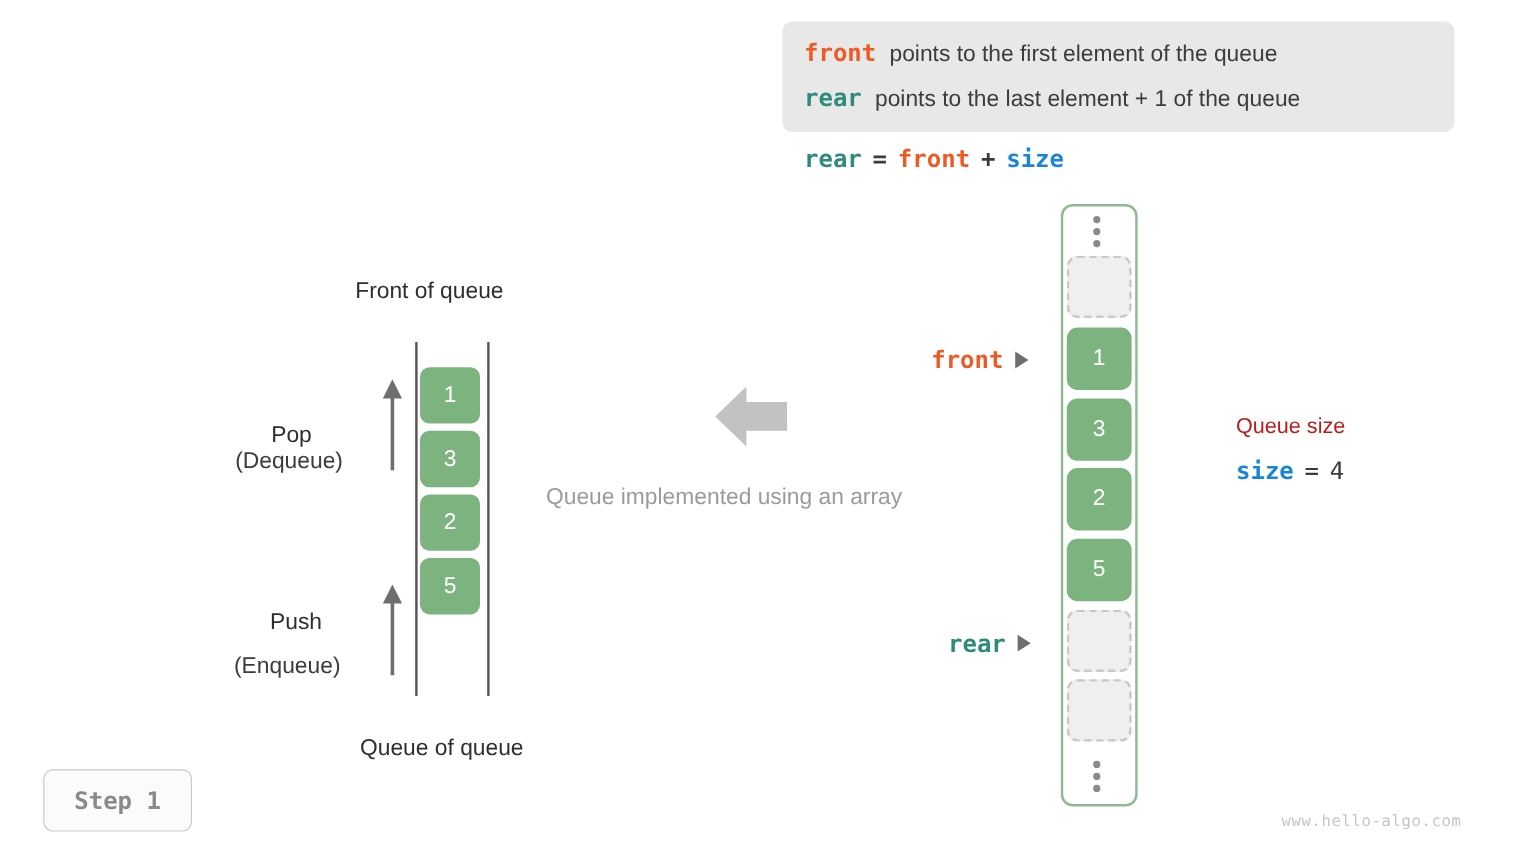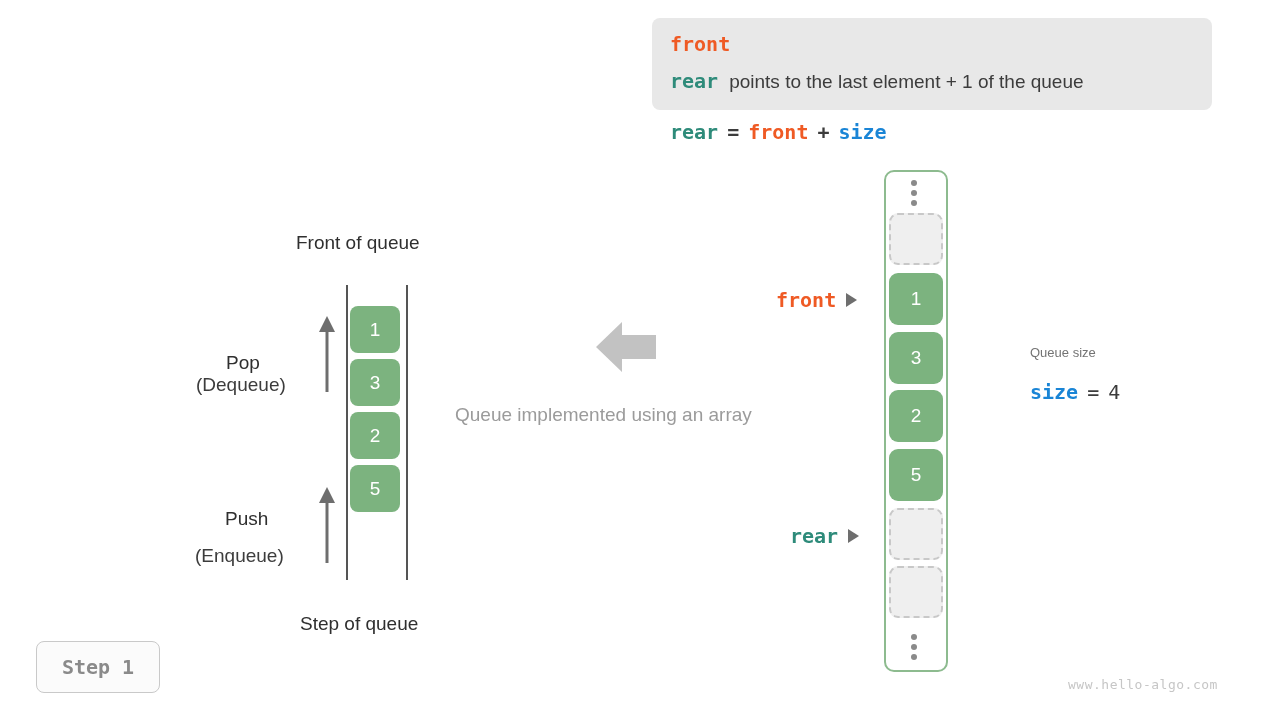--- a/index.html
+++ b/index.html
@@ -164,21 +164,21 @@
     margin-left: 10px;
     width: 0; height: 0;
     border-top: 7px solid transparent;
     border-bottom: 7px solid transparent;
     border-left: 11px solid #6e6e6e;
   }
   #ptr-front { left: 776px; top: 288px; }
   #ptr-rear  { left: 790px; top: 524px; }
 
   
-  #size-title { left: 1030px; top: 345px; font-size: 13px; color: #737373; }
+  #size-title { left: 1030px; top: 345px; font-size: 18px; color: #b91c1c; }
   #size-expr  { left: 1030px; top: 380px; display: flex; align-items: baseline; }
   #size-expr .op {
     font-family: "DejaVu Sans Mono", monospace;
     font-size: 20px;
     color: #3c3c3c;
     margin: 0 9px;
   }
   #size-expr .num {
     font-family: "DejaVu Sans Mono", monospace;
     font-size: 20px;
@@ -210,37 +210,38 @@
     color: #c6c6c6;
     letter-spacing: 0.5px;
   }
 </style>
 </head>
 <body>
 
 <div class="abs" id="legend-box">
   <div class="legend-line">
     <span class="kw kw-front">front</span>
+    <span class="legend-text">points to the first element of the queue</span>
   </div>
   <div class="legend-line">
     <span class="kw kw-rear">rear</span>
     <span class="legend-text">points to the last element + 1 of the queue</span>
   </div>
 </div>
 
 <div class="abs" id="formula-line">
   <span class="kw kw-rear">rear</span>
   <span class="op">=</span>
   <span class="kw kw-front">front</span>
   <span class="op">+</span>
   <span class="kw kw-size">size</span>
 </div>
 
 <div class="abs label-bold" style="left:296px; top:232px;">Front of queue</div>
-<div class="abs label-bold" style="left:300px; top:613px;">Step of queue</div>
+<div class="abs label-bold" style="left:300px; top:613px;">Queue of queue</div>
 
 <div class="abs rail" id="rail-left"></div>
 <div class="abs rail" id="rail-right"></div>
 
 <div class="abs qbox" style="top:306px;">1</div>
 <div class="abs qbox" style="top:359px;">3</div>
 <div class="abs qbox" style="top:412px;">2</div>
 <div class="abs qbox" style="top:465px;">5</div>
 
 <div class="abs uparrow" style="left:318px; top:316px;">

